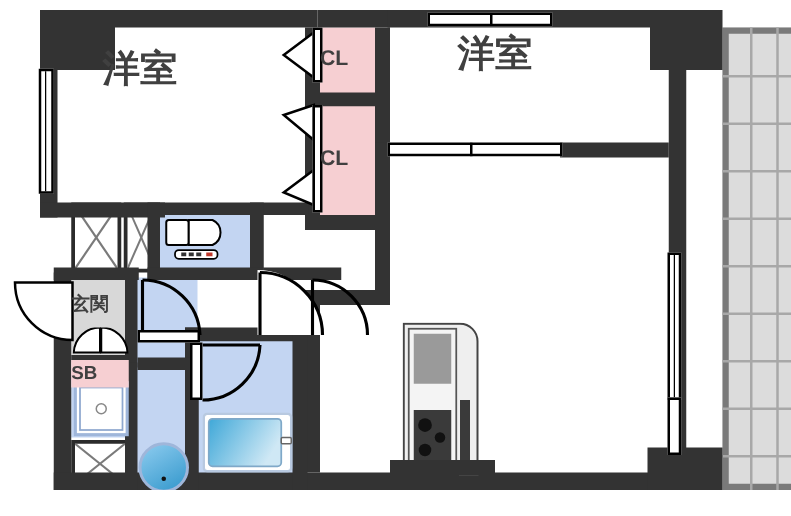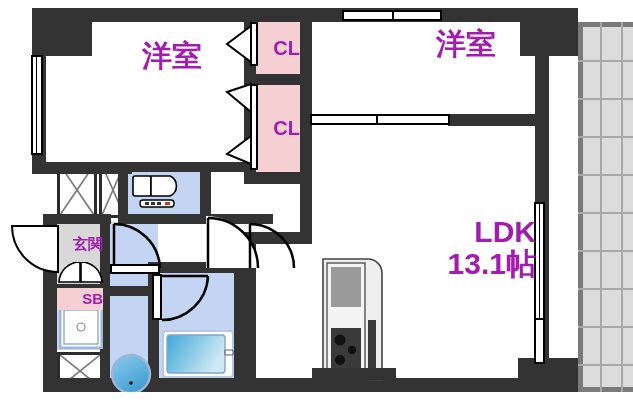--- a/index.html
+++ b/index.html
@@ -4,23 +4,23 @@
 <title>Floor Plan</title>
 <style>
   html,body{margin:0;padding:0;background:#ffffff;}
   body{font-family:"Liberation Sans","DejaVu Sans",sans-serif;}
   #plan{position:relative;width:633px;height:413px;background:#ffffff;overflow:hidden;}
   .wall{position:absolute;background:#333333;}
   .room{position:absolute;background:#ffffff;}
   .pink{position:absolute;background:#f6cfd2;}
   .blue{position:absolute;background:#c3d5f2;}
   .gray{position:absolute;background:#d8d8d8;}
-  .label{position:absolute;color:#a21caf;font-weight:bold;text-align:right;line-height:1.05;white-space:nowrap;}
+  .label{position:absolute;color:#404040;font-weight:bold;text-align:left;line-height:1.05;white-space:nowrap;}
   .lbl-big{font-size:30px;letter-spacing:0px;}
-  .lbl-mid{font-size:20px;}
+  .lbl-mid{font-size:17px;}
   .lbl-sm{font-size:15px;}
   .balcony{position:absolute;background:#dcdcdc;}
   .balcony-border{position:absolute;border:5px solid #7a7a7a;box-sizing:border-box;}
   .gline-v{position:absolute;background:#a8a8a8;width:2px;}
   .gline-h{position:absolute;background:#a8a8a8;height:2px;}
   .xbox{position:absolute;background:#ffffff;border:3px solid #2b2b2b;box-sizing:border-box;}
   .xbox svg{display:block;width:100%;height:100%;}
   .win{position:absolute;background:#ffffff;border:2px solid #000000;box-sizing:border-box;}
   .win-inner{position:absolute;background:#000000;}
   .door-arc{position:absolute;}
@@ -267,24 +267,20 @@
   <div class="wall" style="left:57px;top:284px;width:46px;height:4px;"></div>
 
   <div class="label lbl-big" style="left:82px;top:40px;width:120px;">
     <div>洋室</div>
   </div>
 
   <div class="label lbl-big" style="left:366px;top:28px;width:130px;">
     <div>洋室</div>
   </div>
 
-  <div class="label lbl-big" style="left:396px;top:216px;width:140px;">
-    <div>LDK</div>
-    <div>13.1帖</div>
-  </div>
 
   <div class="label lbl-mid" style="left:256px;top:38px;width:44px;">CL</div>
   <div class="label lbl-mid" style="left:256px;top:118px;width:44px;">CL</div>
 
   <div class="label lbl-sm" style="left:57px;top:236px;width:46px;">玄関</div>
   <div class="label lbl-sm" style="left:57px;top:291px;width:46px;">SB</div>
 
 </div>
 
 </body></html>

